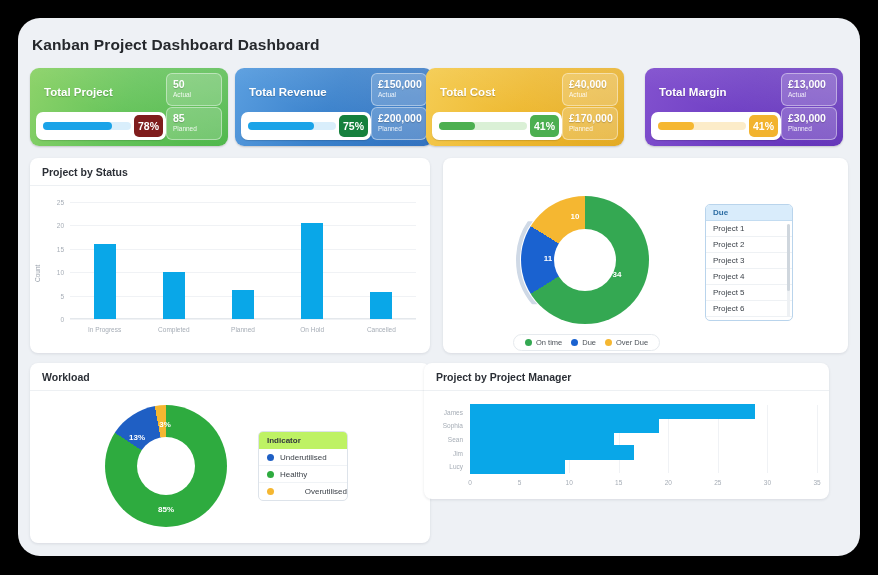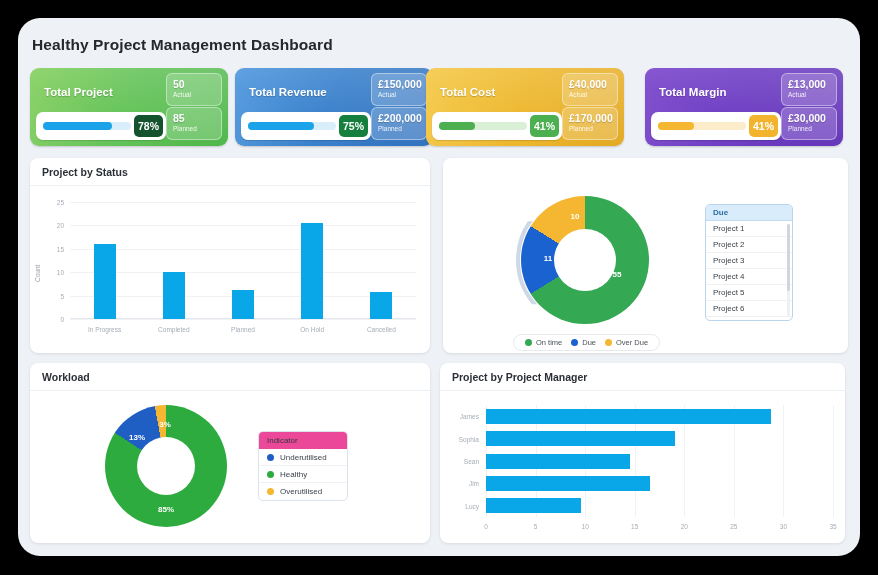--- a/index.html
+++ b/index.html
@@ -77,21 +77,21 @@
   .panel-head {
     height: 28px; border-bottom: 1px solid #edf0f3;
     display: flex; align-items: center; padding-left: 12px;
   }
   .panel-title { font-size: 10.5px; font-weight: 600; color: #2b2f36; }
   .panel-body { position: absolute; left: 0; right: 0; top: 28px; bottom: 0; }
 
   .p-status  { left: 12px;  top: 140px; width: 400px; height: 195px; }
   .p-due     { left: 425px; top: 140px; width: 405px; height: 195px; }
   .p-work    { left: 12px;  top: 345px; width: 400px; height: 180px; }
-  .p-manager { left: 422px; top: 345px; width: 405px; height: 180px; }
+  .p-manager { left: 406px; top: 345px; width: 405px; height: 136px; }
 
   
   .vchart { position: absolute; left: 0; top: 0; width: 100%; height: 100%; }
   .ylabel {
     position: absolute; left: 4px; top: 96px;
     font-size: 6.5px; color: #9aa2ac; transform: rotate(-90deg);
     transform-origin: left top; white-space: nowrap;
   }
   .plot { position: absolute; left: 40px; top: 16px; right: 14px; bottom: 34px; }
   .gridline { position: absolute; left: 0; right: 0; height: 1px; background: #f0f2f5; }
@@ -152,61 +152,61 @@
   .listbox-thumb {
     position: absolute; left: 0; top: 0; width: 3px; height: 72%;
     background: #cfd6dd; border-radius: 2px;
   }
 
   .indbox {
     position: absolute; border: 1px solid #dde3ea; border-radius: 5px;
     background: #fff; overflow: hidden;
   }
   .indbox-head {
-    height: 17px; background: #ec4899;
+    height: 17px; background: #bef264;
     display: flex; align-items: center; padding-left: 8px;
-    font-size: 8px; color: #33383e; font-weight: 400;
+    font-size: 8px; color: #33383e; font-weight: 700;
   }
   .indbox-row {
     height: 17px; display: flex; align-items: center; gap: 6px; padding-left: 8px;
     font-size: 8px; color: #3d434a; border-bottom: 1px solid #f0f3f6;
   }
-  .indbox-row:last-child { border-bottom: none; }
+  .indbox-row:last-child { border-bottom: none; justify-content: space-between; }
 
   
   .hplot { position: absolute; left: 46px; top: 14px; right: 12px; bottom: 26px; }
   .vgrid { position: absolute; top: 0; bottom: 0; width: 1px; background: #f0f2f5; }
   .haxis { position: absolute; left: 0; top: 0; bottom: 0; width: 1px; background: #e4e8ec; }
   .hbar { position: absolute; left: 0; height: 15px; background: #09a7e8; }
   .hcat {
     position: absolute; right: 100%; margin-right: 7px; transform: translateY(-50%);
     font-size: 6.5px; color: #a6adb6; white-space: nowrap;
   }
   .hxtick {
     position: absolute; top: 100%; margin-top: 6px; transform: translateX(-50%);
     font-size: 6.5px; color: #a6adb6;
   }
 </style>
 </head>
 <body>
 
 <div class="page">
 
-  <div class="dash-title">Healthy Project Management Dashboard</div>
+  <div class="dash-title">Kanban Project Dashboard Dashboard</div>
 
   <div class="kpi-row">
 
     <div class="kpi k0">
       <div class="kpi-sheen"></div>
       <div class="kpi-label">Total Project</div>
       <div class="kpi-bar-wrap">
         <div class="kpi-track" style="background:#d9eefb">
           <div class="kpi-fill" style="width:78%;background:#1aa3e8"></div>
         </div>
-        <div class="kpi-pct" style="background:#14532d">78%</div>
+        <div class="kpi-pct" style="background:#7f1d1d">78%</div>
       </div>
       <div class="kpi-stat top">
         <div class="v">50</div>
         <div class="l">Actual</div>
       </div>
       <div class="kpi-stat bot">
         <div class="v">85</div>
         <div class="l">Planned</div>
       </div>
     </div>
@@ -306,21 +306,21 @@
   </div>
 
   <div class="panel p-due">
     <div class="panel-body">
 
       <div class="donut-wrap" style="left:78px;top:10px;width:128px;height:128px;">
         <div class="sel-arc" style="left:-5px;top:-5px;width:138px;height:138px;border-color:#cfd9e6;
                     clip-path: polygon(0% 22%, 42% 22%, 42% 82%, 0% 82%);"></div>
         <div class="donut" id="due-donut" style="left: 0px; top: 0px; width: 128px; height: 128px; background: conic-gradient(rgb(52, 168, 82) 0deg, rgb(52, 168, 82) 238.06deg, rgb(26, 98, 208) 238.06deg, rgb(26, 98, 208) 301.94deg, rgb(245, 183, 49) 301.94deg, rgb(245, 183, 49) 360deg);"></div>
         <div class="donut-hole" style="width:62px;height:62px;"></div>
-        <div class="slice-label" style="left:96px;top:78px;">55</div>
+        <div class="slice-label" style="left:96px;top:78px;">34</div>
         <div class="slice-label" style="left:27px;top:62px;">11</div>
         <div class="slice-label" style="left:54px;top:20px;">10</div>
       </div>
 
       <div class="legend-pill" style="left:70px;top:148px;">
         <span class="li">
           <span class="dot" style="background:#34a852"></span>
           <span class="t">On time</span>
         </span>
         <span class="li">

